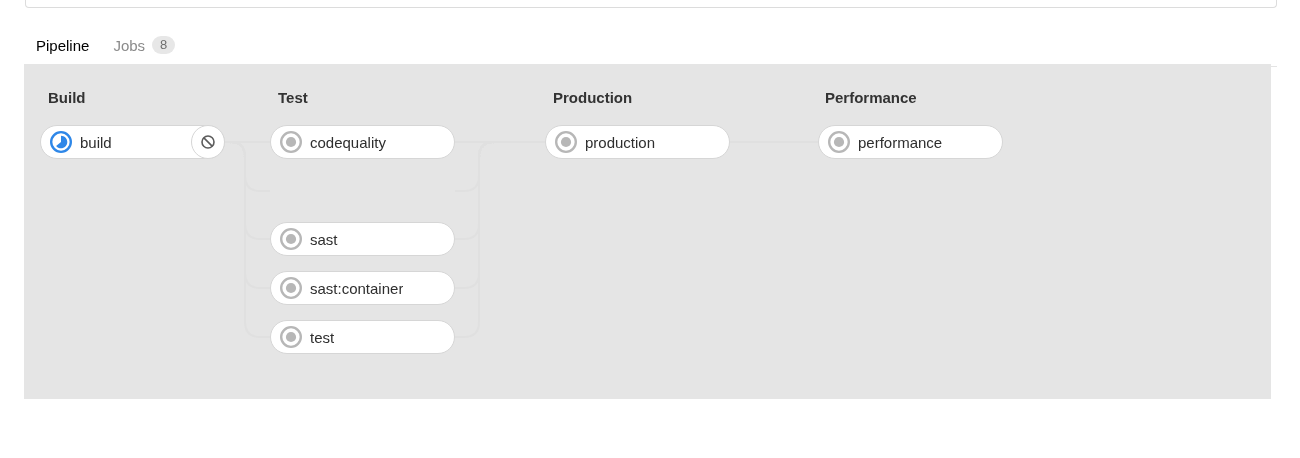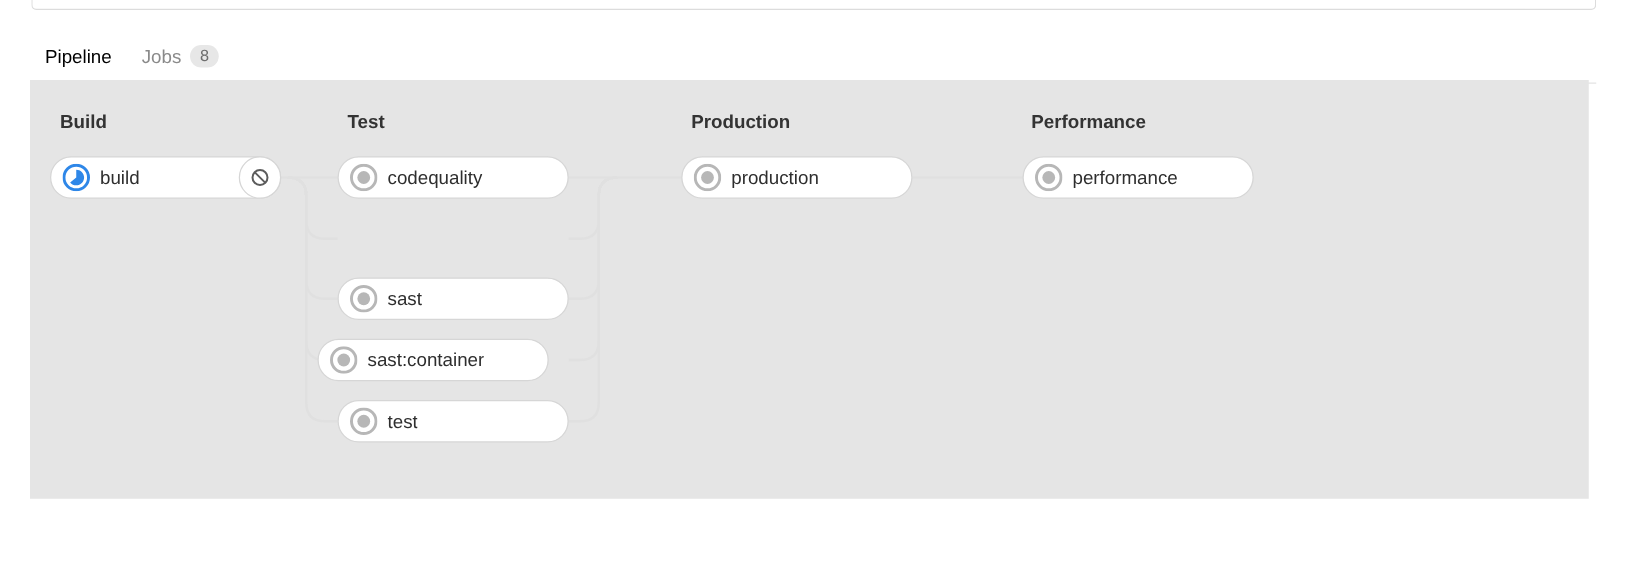--- a/index.html
+++ b/index.html
@@ -111,21 +111,21 @@
     <div class="job-pill" style="left:246px; top:158px">
       <svg class="ci-icon" viewBox="0 0 14 14">
         <g fill="#b7b7b7" fill-rule="evenodd">
           <path d="M7 0a7 7 0 1 1 0 14A7 7 0 0 1 7 0zm0 1.5a5.5 5.5 0 1 0 0 11 5.5 5.5 0 0 0 0-11z"></path>
           <circle cx="7" cy="7" r="3.25"></circle>
         </g>
       </svg>
       <span class="job-label">sast</span>
     </div>
 
-    <div class="job-pill" style="left:230px; top:207px">
+    <div class="job-pill" style="left:246px; top:207px">
       <svg class="ci-icon" viewBox="0 0 14 14">
         <g fill="#b7b7b7" fill-rule="evenodd">
           <path d="M7 0a7 7 0 1 1 0 14A7 7 0 0 1 7 0zm0 1.5a5.5 5.5 0 1 0 0 11 5.5 5.5 0 0 0 0-11z"></path>
           <circle cx="7" cy="7" r="3.25"></circle>
         </g>
       </svg>
       <span class="job-label">sast:container</span>
     </div>
 
     <div class="job-pill" style="left:246px; top:256px">

